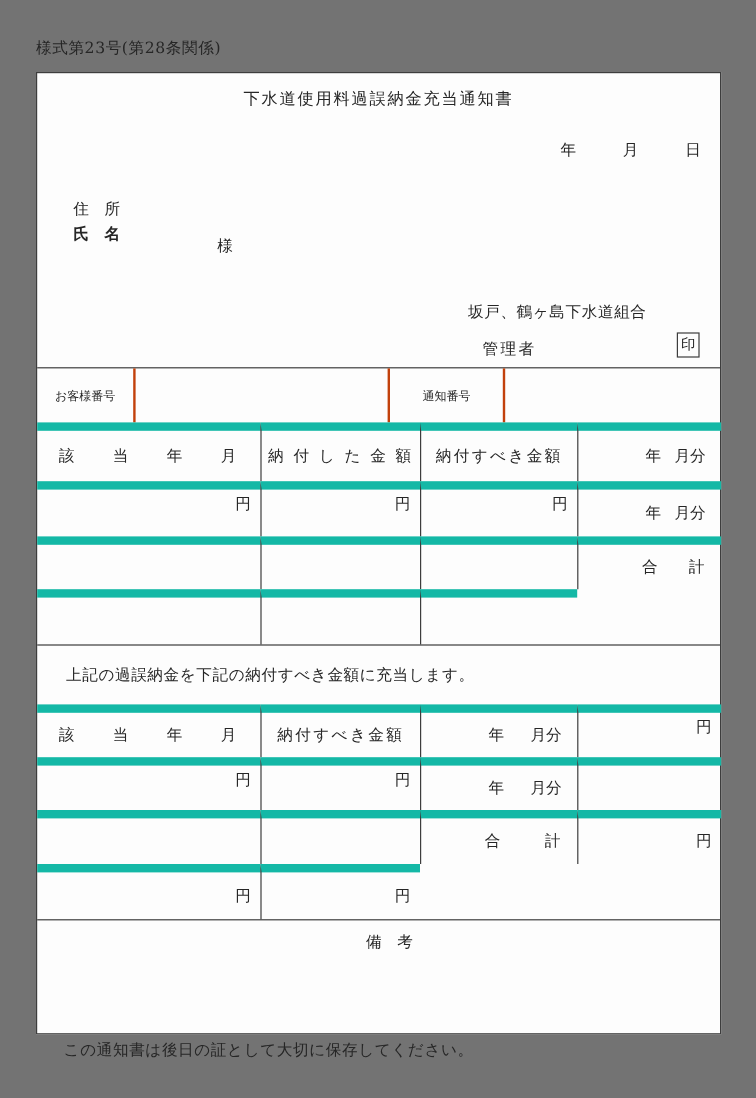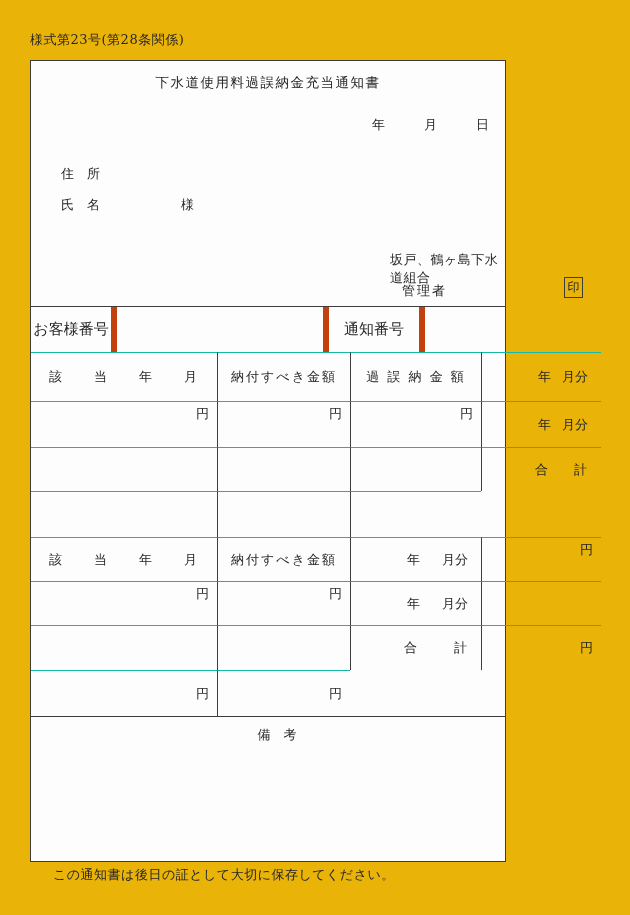--- a/index.html
+++ b/index.html
@@ -3,55 +3,55 @@
 <meta charset="utf-8">
 <style>
   * { box-sizing: border-box; margin: 0; padding: 0; }
   html, body { background: #fafafa; }
   body {
     width: 630px; height: 915px;
     font-family: "DejaVu Serif", "Liberation Serif", serif;
     font-size: 13px; color: #262626;
     position: relative;
   }
-  .sheet { position: absolute; inset: 0; background: #eab308; }
+  .sheet { position: absolute; inset: 0; background: #737373; }
   .form-number { position: absolute; left: 30px; top: 31px; letter-spacing: 0.5px; }
   .box {
     position: absolute; left: 30px; top: 60px;
-    width: 476px; height: 802px;
+    width: 571px; height: 802px;
     border: 1px solid #3d3d3d; background: #fdfdfd;
   }
   
   .head { position: relative; height: 245px; }
   .title { position: absolute; top: 13px; left: 0; right: 0; text-align: center; letter-spacing: 1.5px; font-size: 13.5px; }
   .date-line { position: absolute; top: 55px; right: 16px; display: flex; column-gap: 39px; }
   .addr-label { position: absolute; left: 30px; top: 104px; }
-  .name-label { position: absolute; left: 30px; top: 135px; }
+  .name-label { position: absolute; left: 30px; top: 125px; font-weight: bold; }
   .honorific  { position: absolute; left: 150px; top: 135px; }
   .org        { position: absolute; left: 359px; top: 190px; letter-spacing: 0.5px; }
   .manager    { position: absolute; left: 371px; top: 221px; letter-spacing: 2px; text-align: center; }
   .seal-box   {
     position: absolute; left: 533px; top: 216px;
     width: 19px; height: 21px; border: 1px solid #3d3d3d;
     display: flex; align-items: center; justify-content: center;
     font-size: 12px;
   }
   
   .num-row {
     display: grid; grid-template-columns: 80px 212px 96px 181px;
     height: 46px; border-top: 1px solid #3d3d3d;
   }
-  .num-row > div { border-left: 6px solid #c2410c; display: flex; align-items: center; justify-content: center; }
+  .num-row > div { border-left: 2px solid #c2410c; display: flex; align-items: center; justify-content: center; }
   .num-row > div:first-child { border-left: none; }
-  .num-label { font-size: 15px; }
+  .num-label { font-size: 10px; }
   
   .grid { display: grid; grid-template-columns: 186px 133px 131px 120px; }
   .t1 { grid-template-rows: 49px 46px 44px 46px; }
   .t2 { grid-template-rows: 44px 44px 45px 46px; }
-  .grid > div { border-top: 1px solid #14b8a6; border-left: 1px solid #3d3d3d; position: relative; }
+  .grid > div { border-top: 7px solid #14b8a6; border-left: 1px solid #3d3d3d; position: relative; }
   .grid > div:nth-child(4n+1) { border-left: none; }
   .hcell { display: flex; align-items: center; justify-content: center; letter-spacing: 2px; }
   .period { display: flex; align-items: center; justify-content: space-between; padding: 0 13px 0 56px; }
   .total  { display: flex; align-items: center; justify-content: space-between; padding: 0 14px 0 53px; }
   .yen-top { position: absolute; top: 3px; right: 8px; }
   .yen-mid { position: absolute; top: 50%; transform: translateY(-50%); right: 8px; }
   
   .note-row { height: 50px; border-top: 1px solid #3d3d3d; display: flex; align-items: center; padding-left: 24px; letter-spacing: 0.5px; }
   .remarks { height: 97px; border-top: 1px solid #3d3d3d; padding: 9px 0 0 18px; text-align: center; }
   .footer-note { position: absolute; left: 53px; top: 866px; letter-spacing: 0.5px; }
@@ -84,22 +84,22 @@
 
     <div class="num-row">
       <div class="num-label">お客様番号</div>
       <div></div>
       <div class="num-label">通知番号</div>
       <div></div>
     </div>
 
     <div class="grid t1">
       <div class="hcell">該　　当　　年　　月</div>
+      <div class="hcell">納 付 し た 金 額</div>
       <div class="hcell">納付すべき金額</div>
-      <div class="hcell">過 誤 納 金 額</div>
 
       <div class="period">
         <span>年</span>
         <span>月分</span>
       </div>
       <div>
           <span class="yen-top">円</span>
         </div>
       <div>
           <span class="yen-top">円</span>
@@ -118,20 +118,21 @@
 
       <div class="total">
         <span>合</span>
         <span>計</span>
       </div>
       <div></div>
       <div></div>
       <div></div>
     </div>
 
+    <div class="note-row">上記の過誤納金を下記の納付すべき金額に充当します。</div>
 
     <div class="grid t2">
       <div class="hcell">該　　当　　年　　月</div>
       <div class="hcell">納付すべき金額</div>
 
       <div class="period">
         <span>年</span>
         <span>月分</span>
       </div>
       <div>

